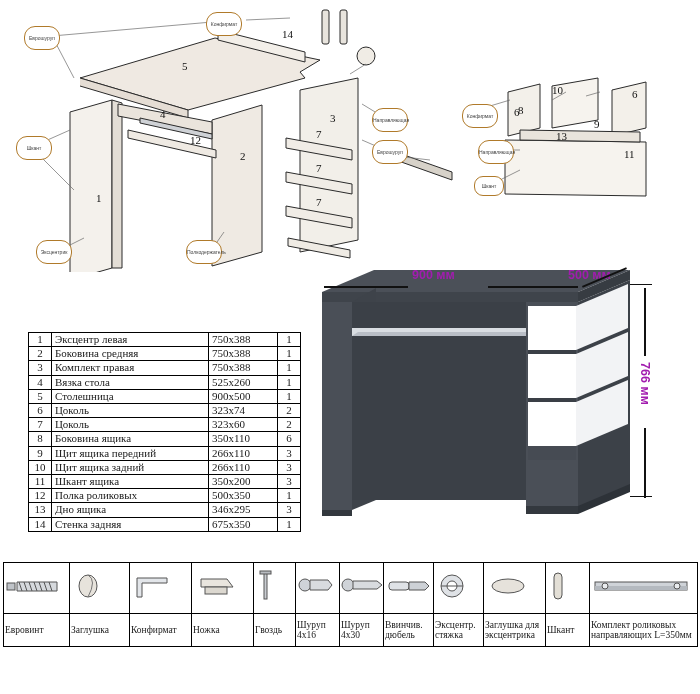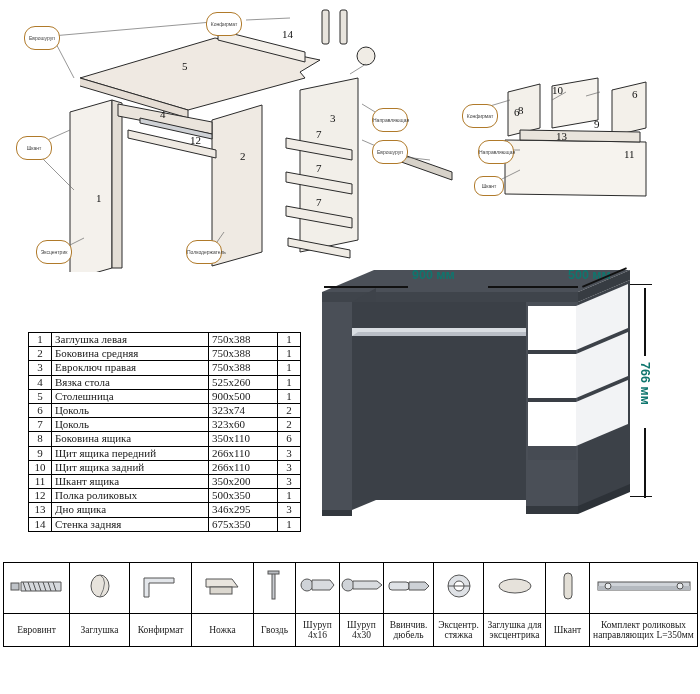--- a/index.html
+++ b/index.html
@@ -40,31 +40,31 @@
   table.parts{border-collapse:collapse;font-size:11px;font-family:"Liberation Serif",serif;}
   table.parts td{border:1px solid #000;padding:0 3px;height:13.2px;line-height:13.2px;}
   td.c-no{width:16px;text-align:center;}
   td.c-nm{width:150px;text-align:left;}
   td.c-sz{width:62px;text-align:left;}
   td.c-qt{width:16px;text-align:center;}
 
   
   #desk{left:300px;top:262px;width:400px;height:290px;}
 
-  .dimlabel{position:absolute;font-family:"Liberation Sans",sans-serif;font-weight:bold;font-size:12.5px;color:#0f766e;}
+  .dimlabel{position:absolute;font-family:"Liberation Sans",sans-serif;font-weight:bold;font-size:12.5px;color:#a21caf;}
   .dimline{position:absolute;background:#111;}
 
   
   #kit{left:0;top:556px;width:700px;}
   #kit h2{
     margin:0;text-align:center;font-size:17px;font-weight:normal;
     font-family:"Liberation Serif",serif;letter-spacing:.2px;
   }
   table.kit{border-collapse:collapse;width:694px;margin:6px 0 0 3px;table-layout:fixed;}
-  table.kit td{border:1px solid #000;text-align:center;vertical-align:middle;}
+  table.kit td{border:1px solid #000;vertical-align:middle;}
   tr.kit-img td{height:48px;}
   tr.kit-nm td{height:30px;font-size:9.5px;font-family:"Liberation Serif",serif;line-height:10px;padding:1px;}
   tr.kit-qt td{height:26px;font-size:16px;font-weight:bold;font-family:"Liberation Serif",serif;}
 </style>
 </head>
 <body>
 
 <div class="layer" id="exploded">
   <svg width="700" height="272" viewBox="0 0 700 272">
     <g fill="none" stroke="#2b2b2b" stroke-width="1">
@@ -174,33 +174,33 @@
   <div class="bubble small" style="left:474px;top:176px;">
     <div class="bub-label">Шкант</div>
     </div>
 </div>
 
 <div class="layer" id="parts">
   <table class="parts">
     <tbody>
       <tr>
           <td class="c-no">1</td>
-          <td class="c-nm">Заглушка левая</td>
+          <td class="c-nm">Эксцентр левая</td>
           <td class="c-sz">750x388</td>
           <td class="c-qt">1</td>
         </tr>
       <tr>
           <td class="c-no">2</td>
           <td class="c-nm">Боковина средняя</td>
           <td class="c-sz">750x388</td>
           <td class="c-qt">1</td>
         </tr>
       <tr>
           <td class="c-no">3</td>
-          <td class="c-nm">Евроключ правая</td>
+          <td class="c-nm">Комплект правая</td>
           <td class="c-sz">750x388</td>
           <td class="c-qt">1</td>
         </tr>
       <tr>
           <td class="c-no">4</td>
           <td class="c-nm">Вязка стола</td>
           <td class="c-sz">525x260</td>
           <td class="c-qt">1</td>
         </tr>
       <tr>

